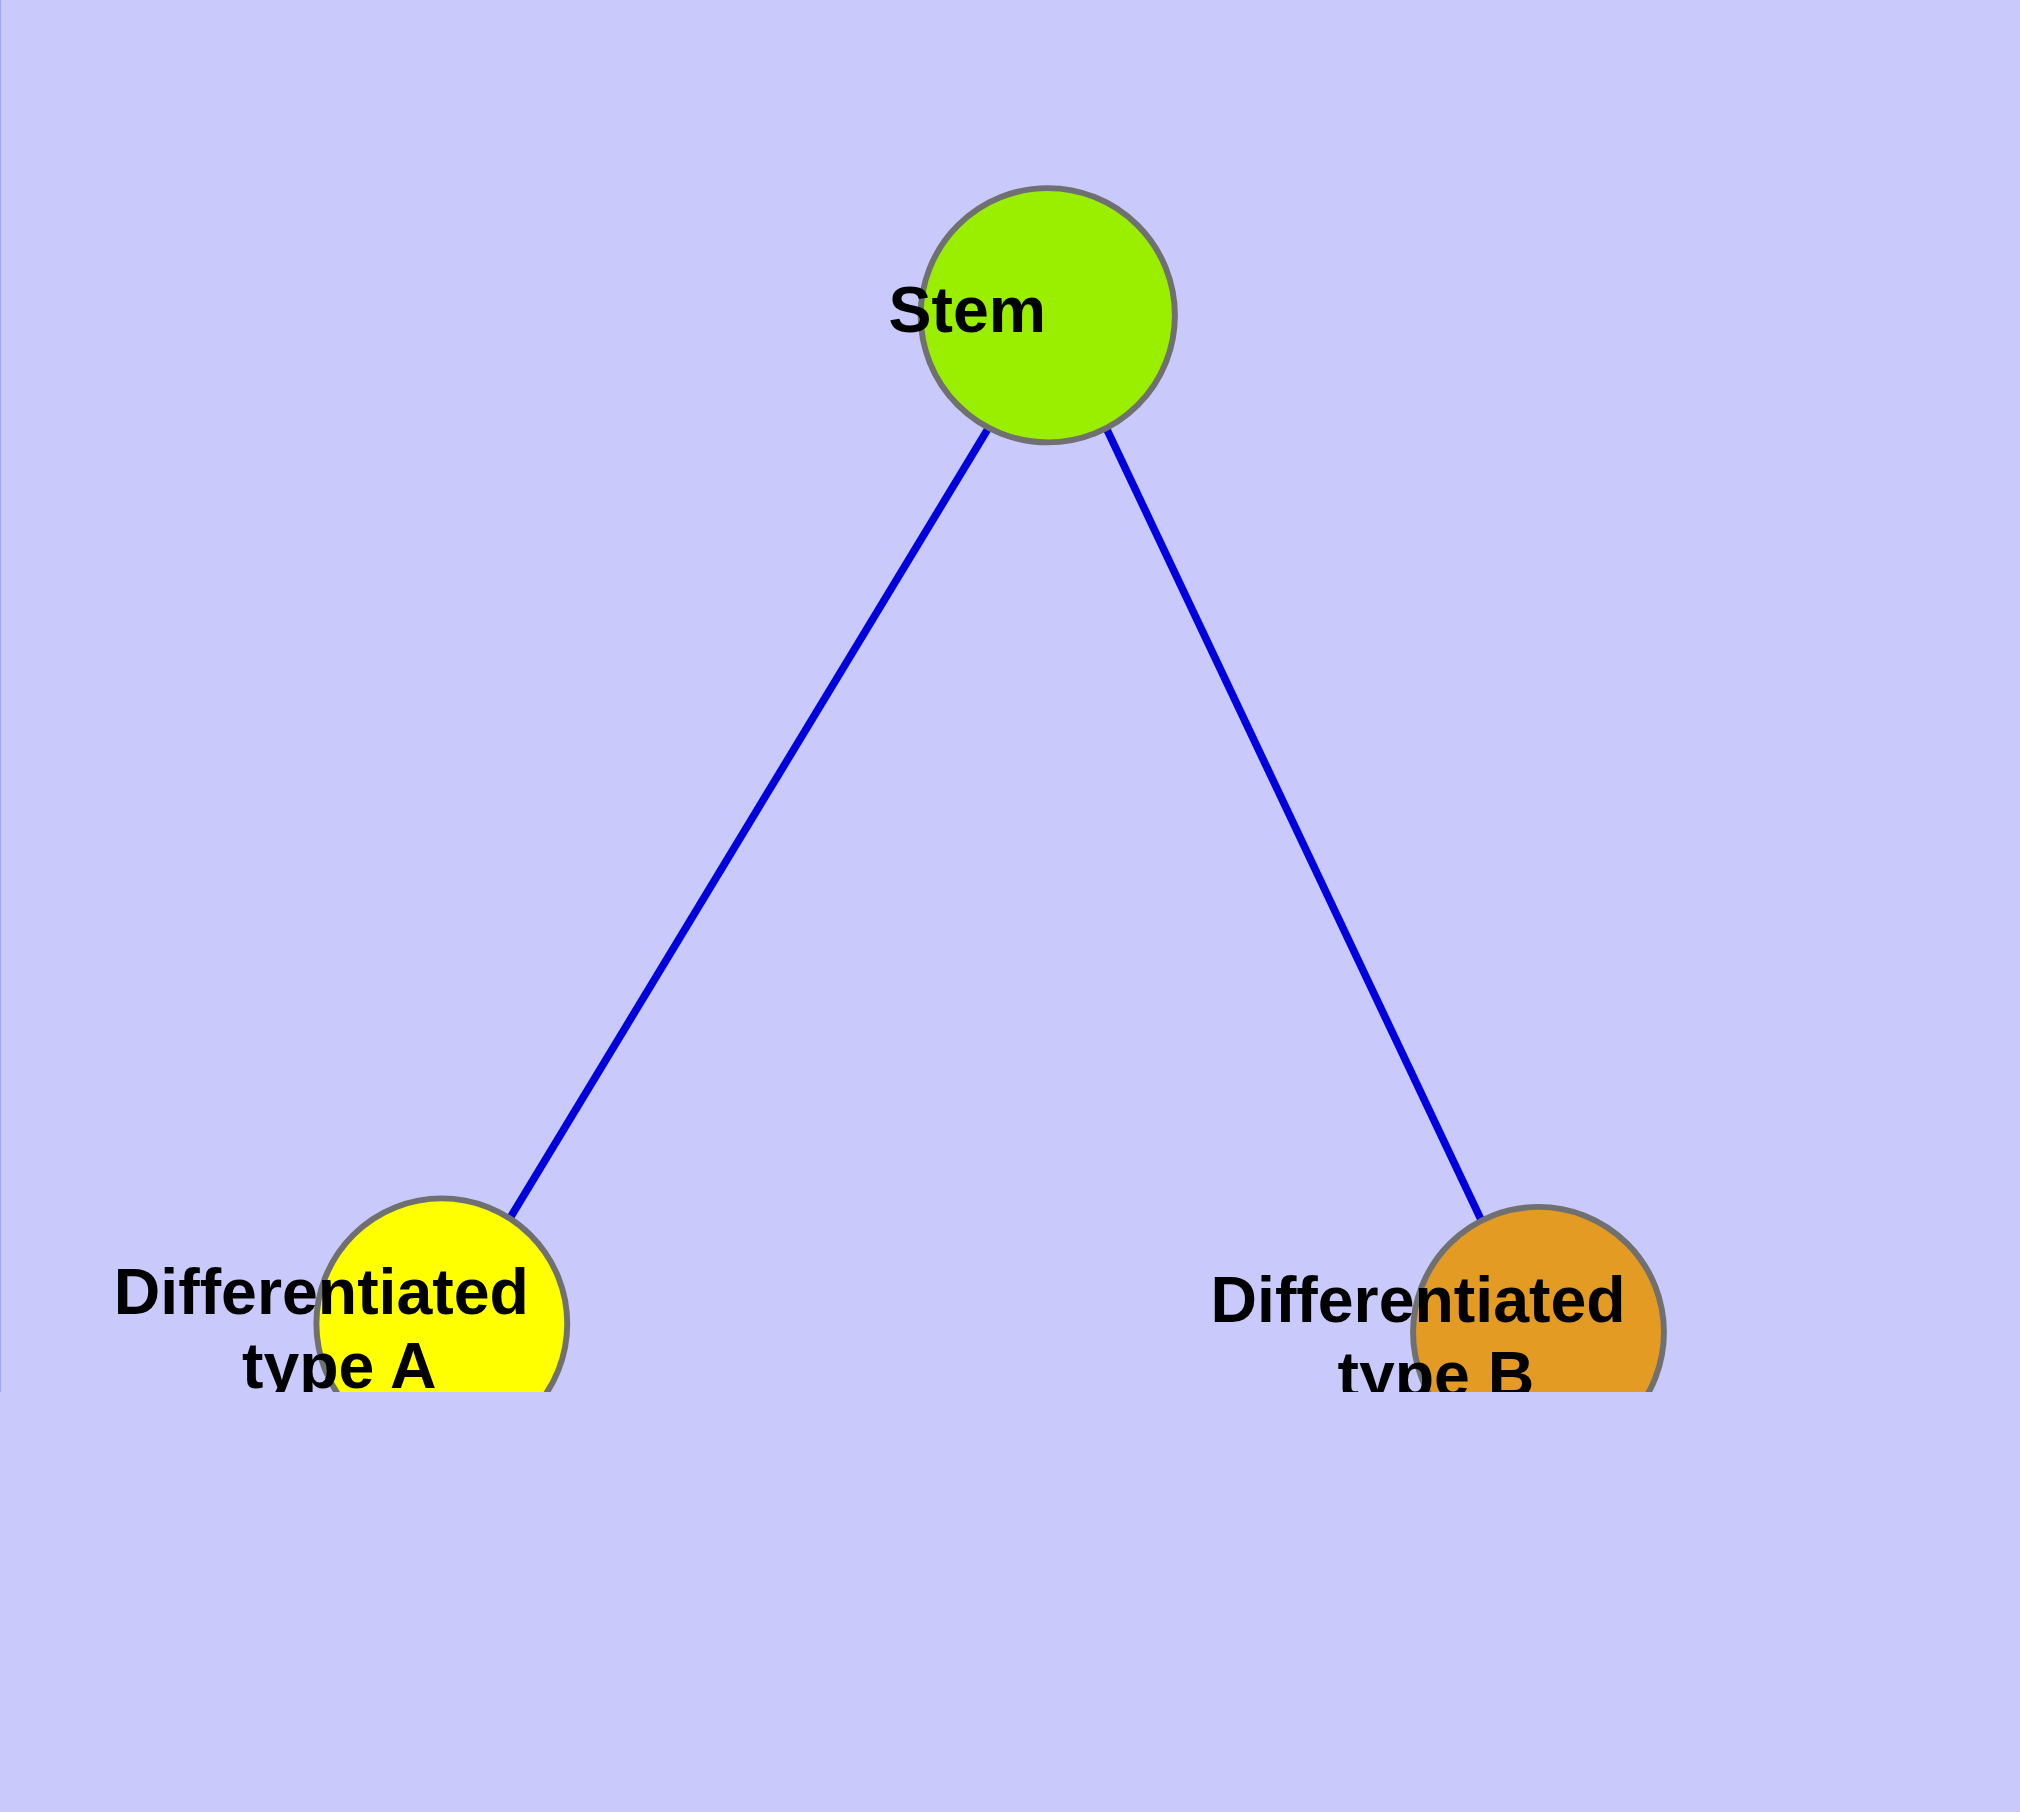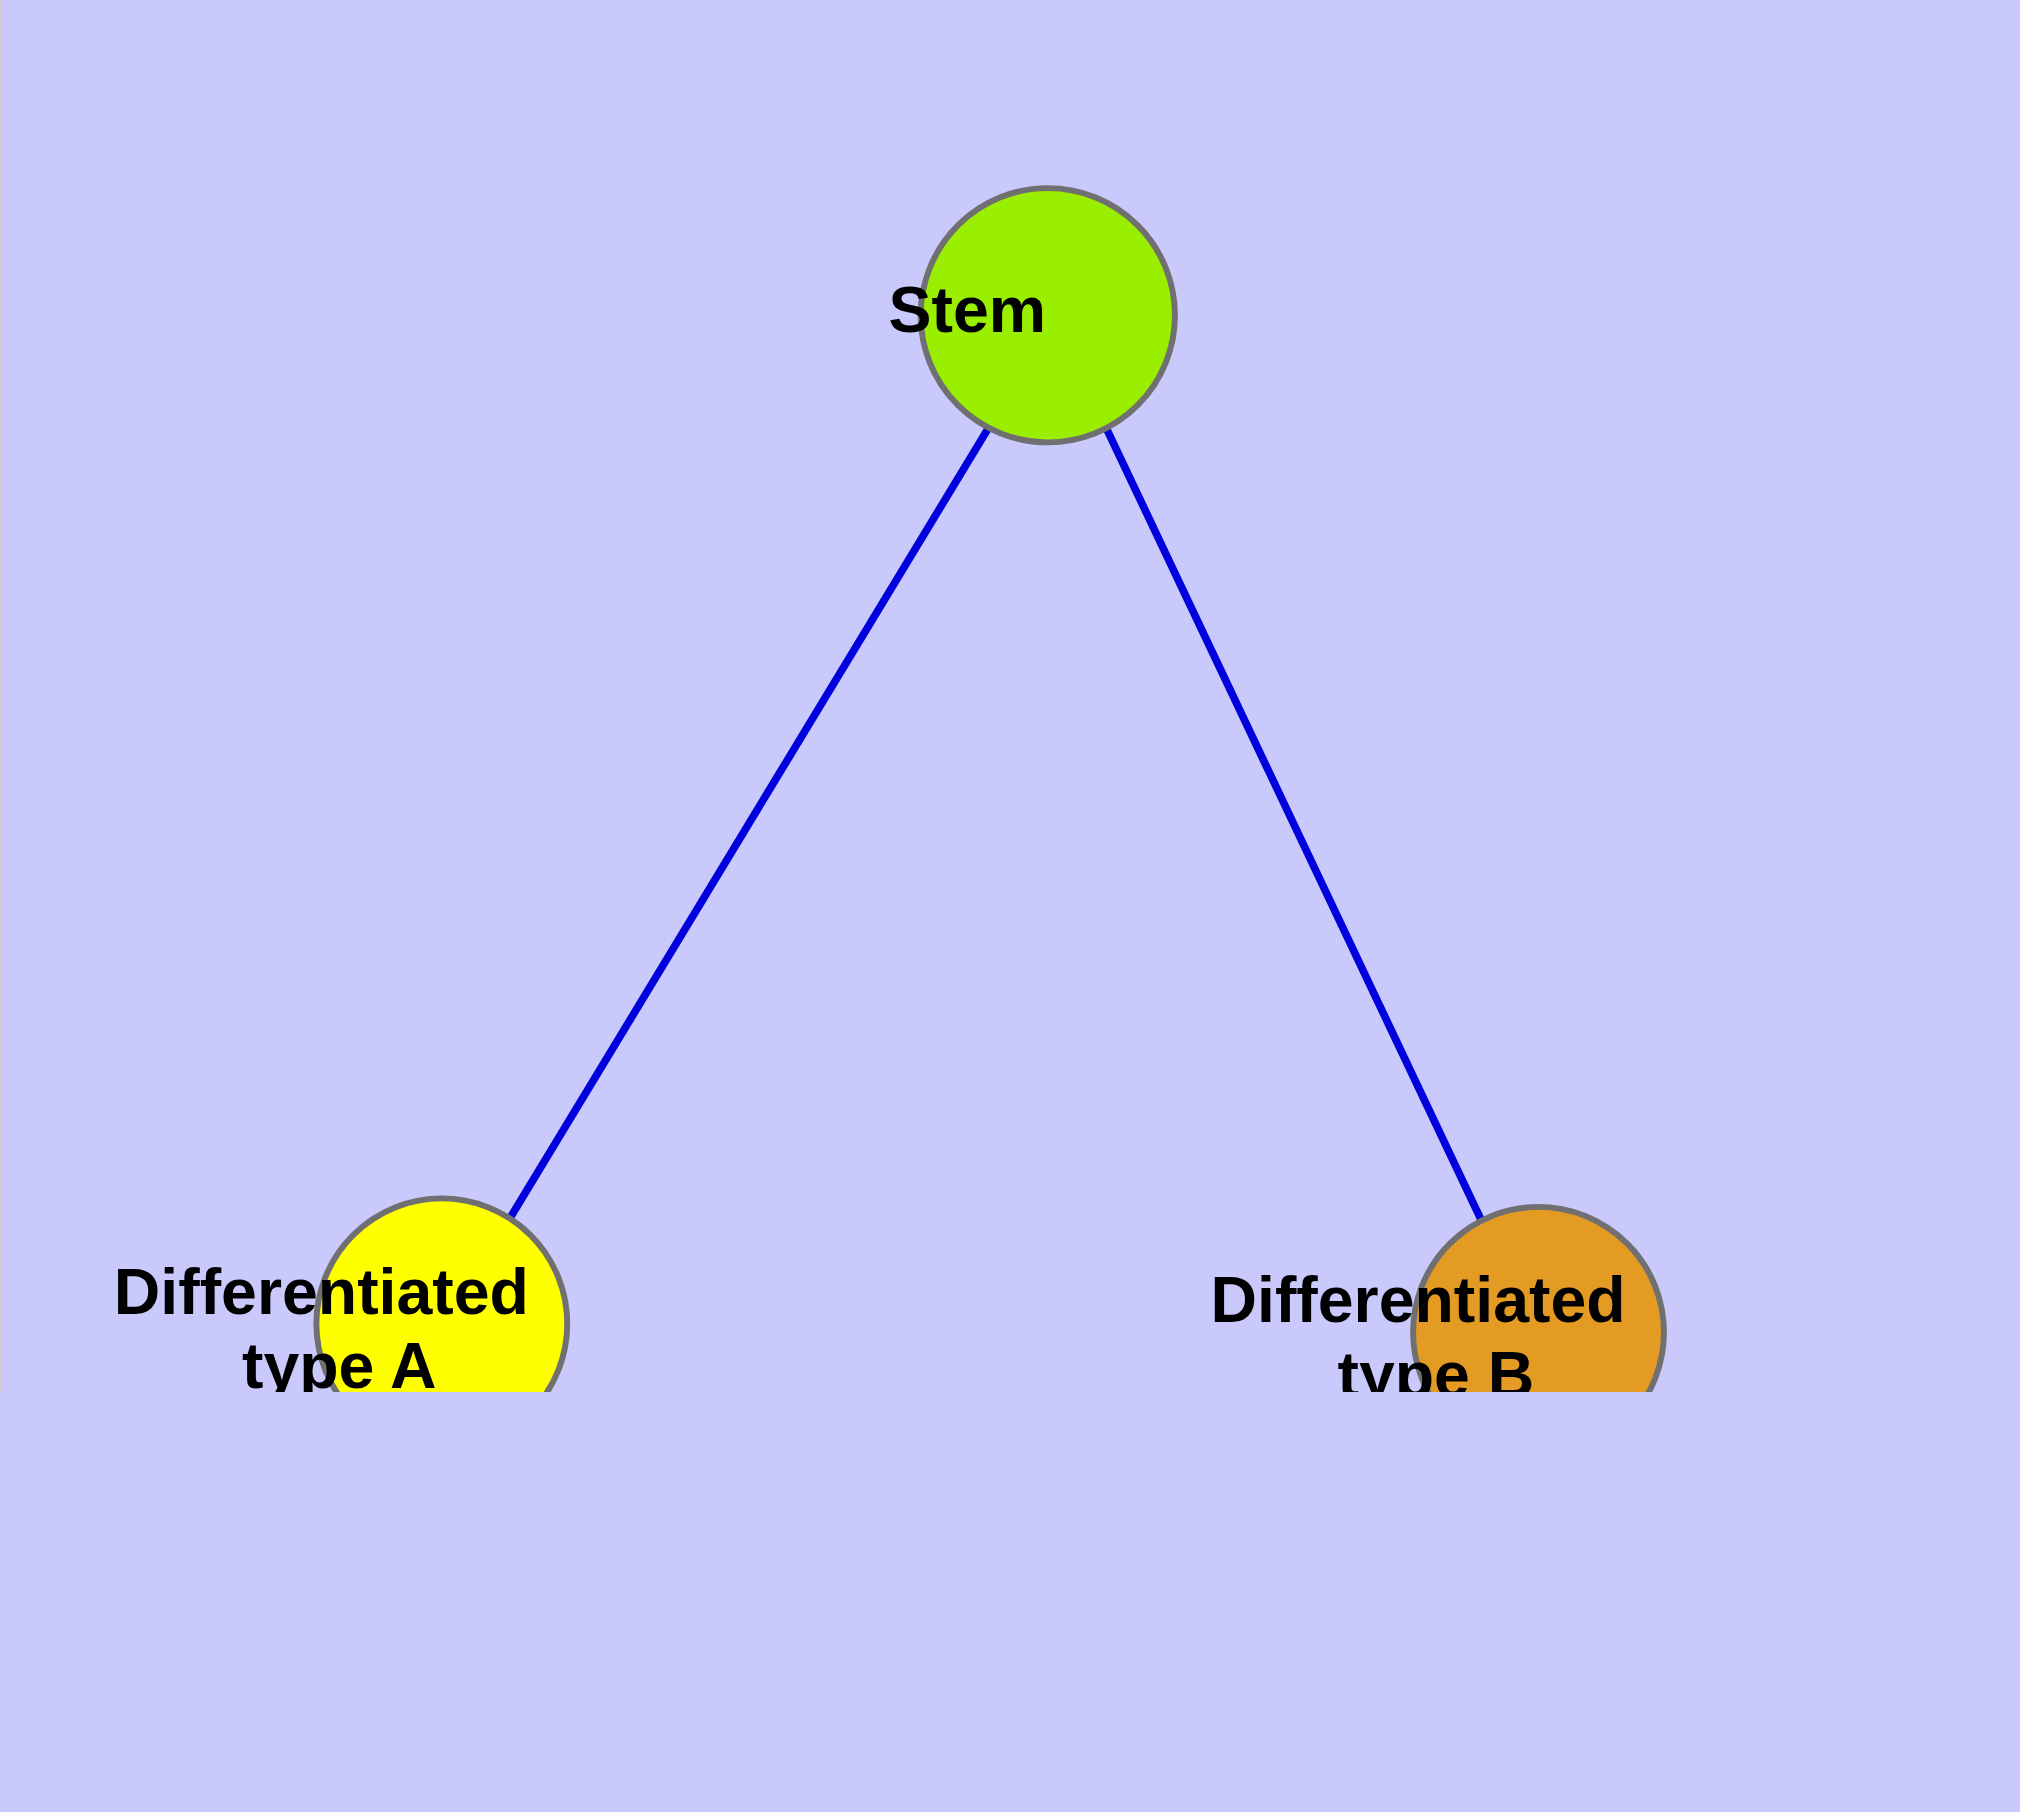--- a/index.html
+++ b/index.html
@@ -33,21 +33,21 @@
     dominant-baseline: middle;
     white-space: pre;
   }
   .edge-line {
     stroke-linecap: butt;
   }
 </style>
 </head>
 <body style="background: rgb(201, 201, 252);">
 
-<div id="canvas" style="width: 2021px; height: 1392px; background: #fde047;">
+<div id="canvas" style="width: 2021px; height: 1392px; background: #1d4ed8;">
   <svg id="graph-svg" viewBox="0 0 2384 2138" style="width: 2021px; height: 1812px;">
 
     <rect x="0" y="0" width="2384" height="2138" fill="#c9c9fc"></rect>
 
     <g>
       <line class="edge-line" x1="1166" y1="505" x2="601" y2="1438" stroke="#0000dd" stroke-width="9"></line>
       <line class="edge-line" x1="1304" y1="503" x2="1749" y2="1443" stroke="#0000dd" stroke-width="9"></line>
     </g>
 
     <g>

